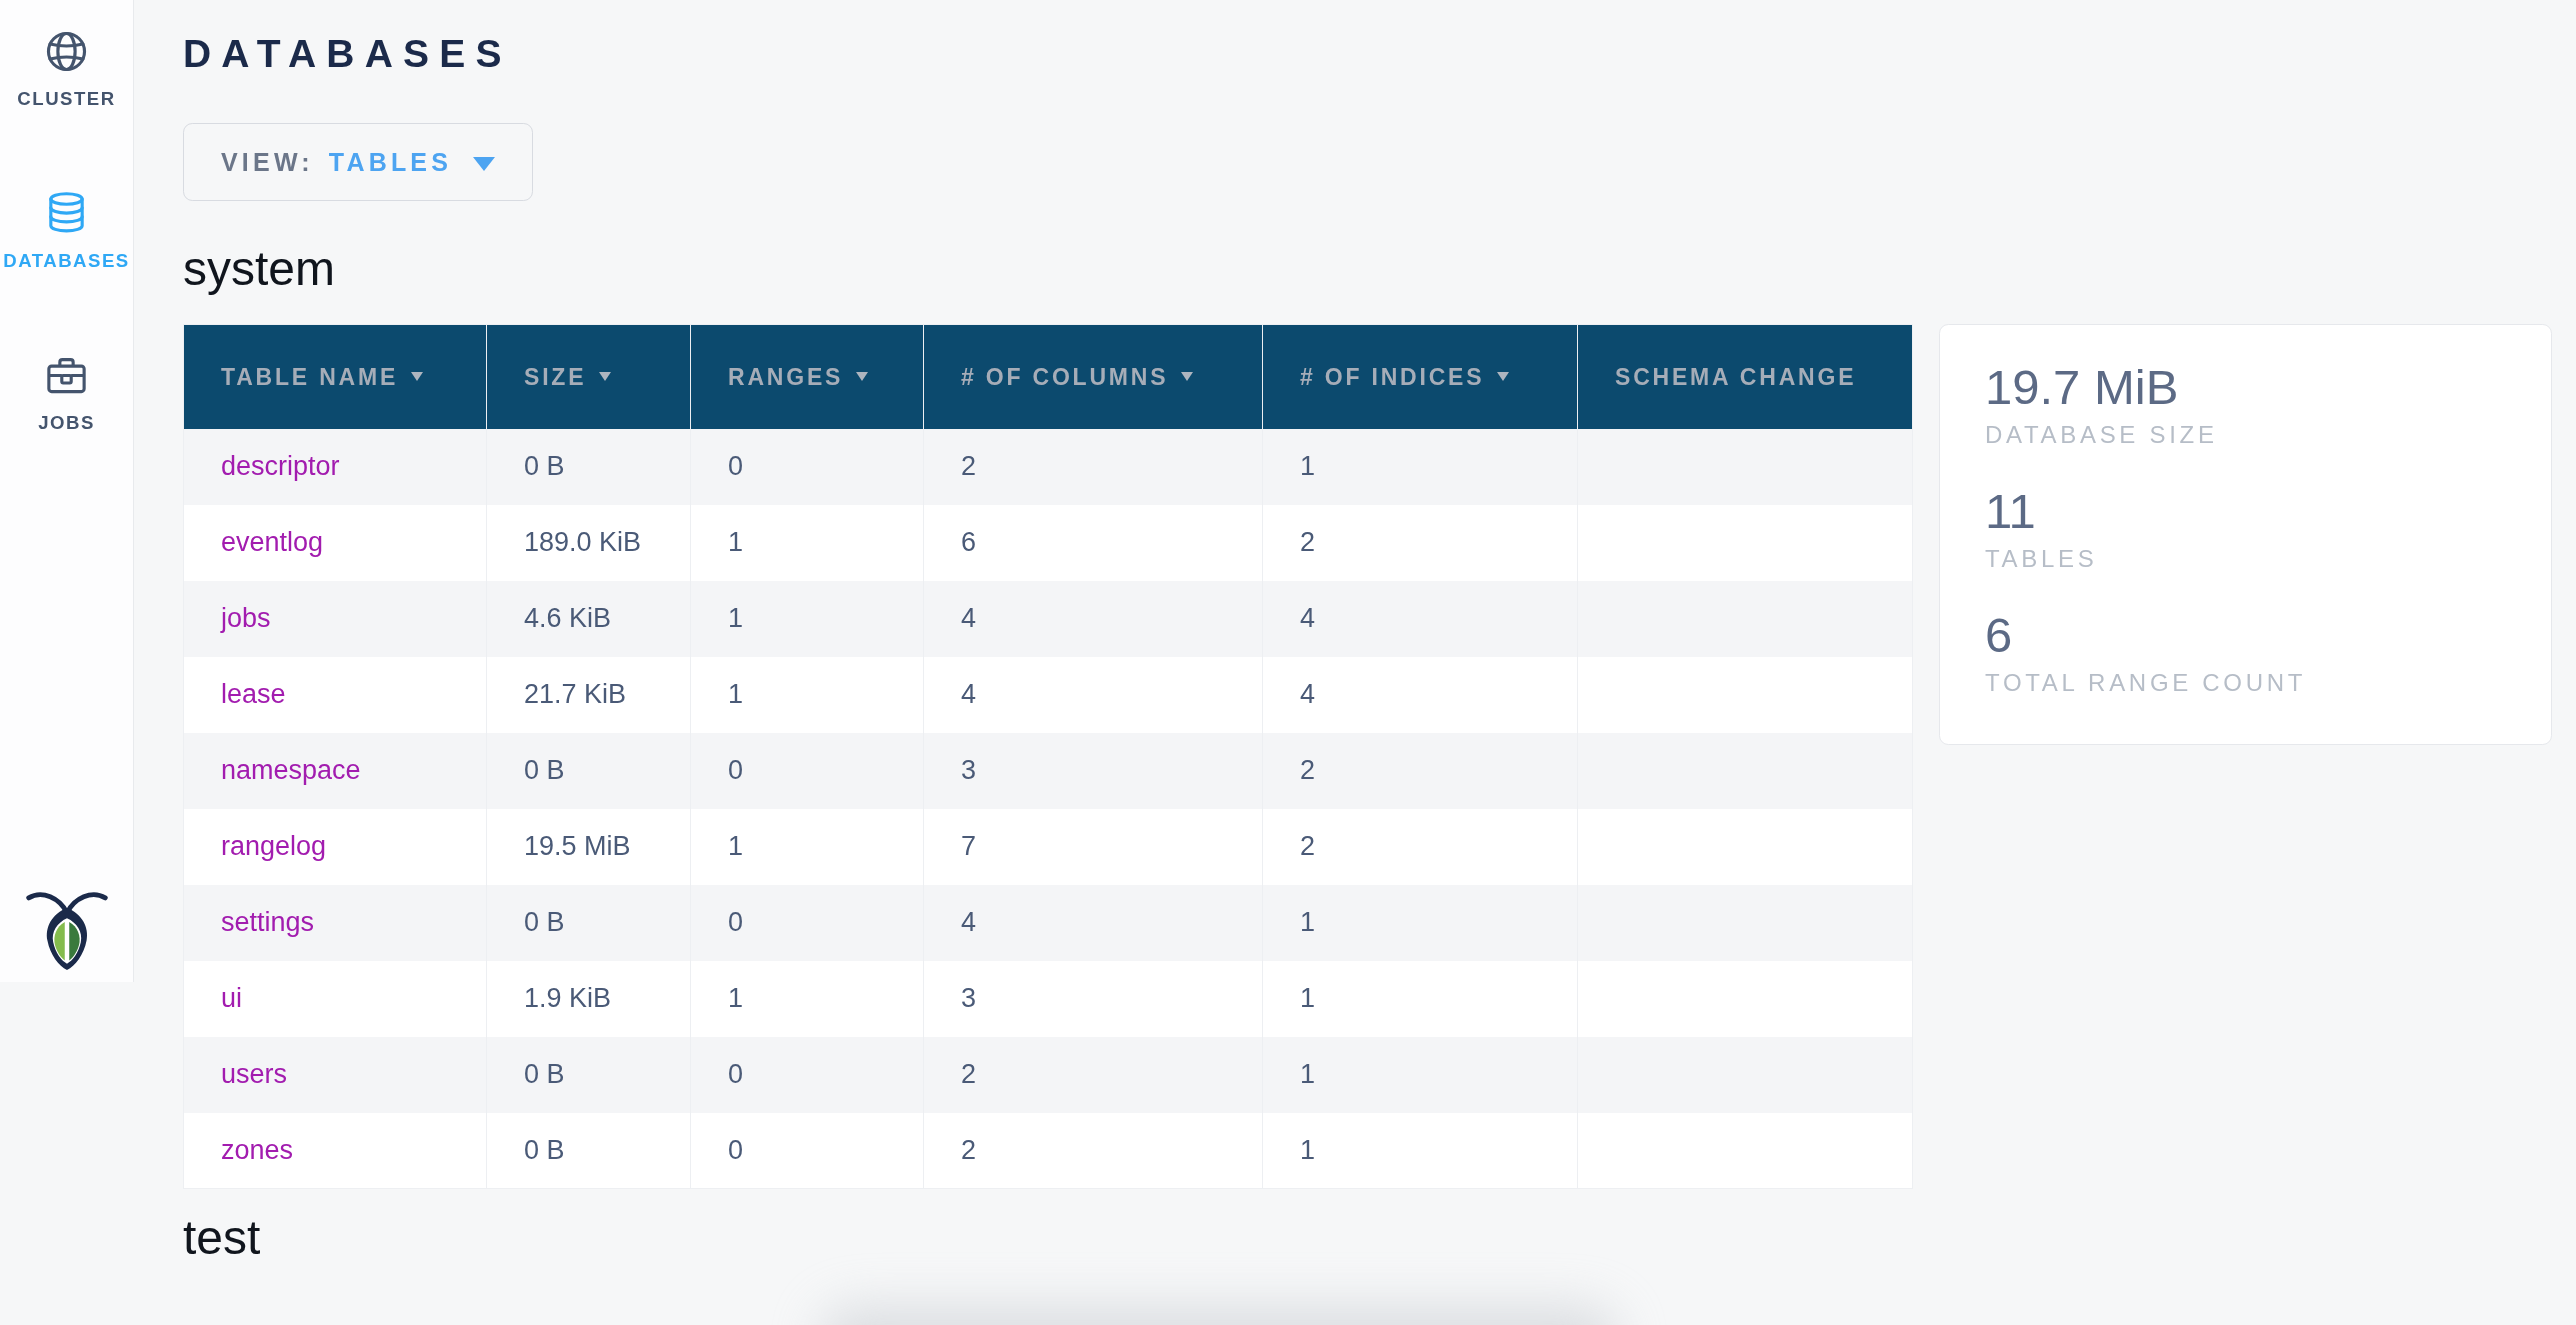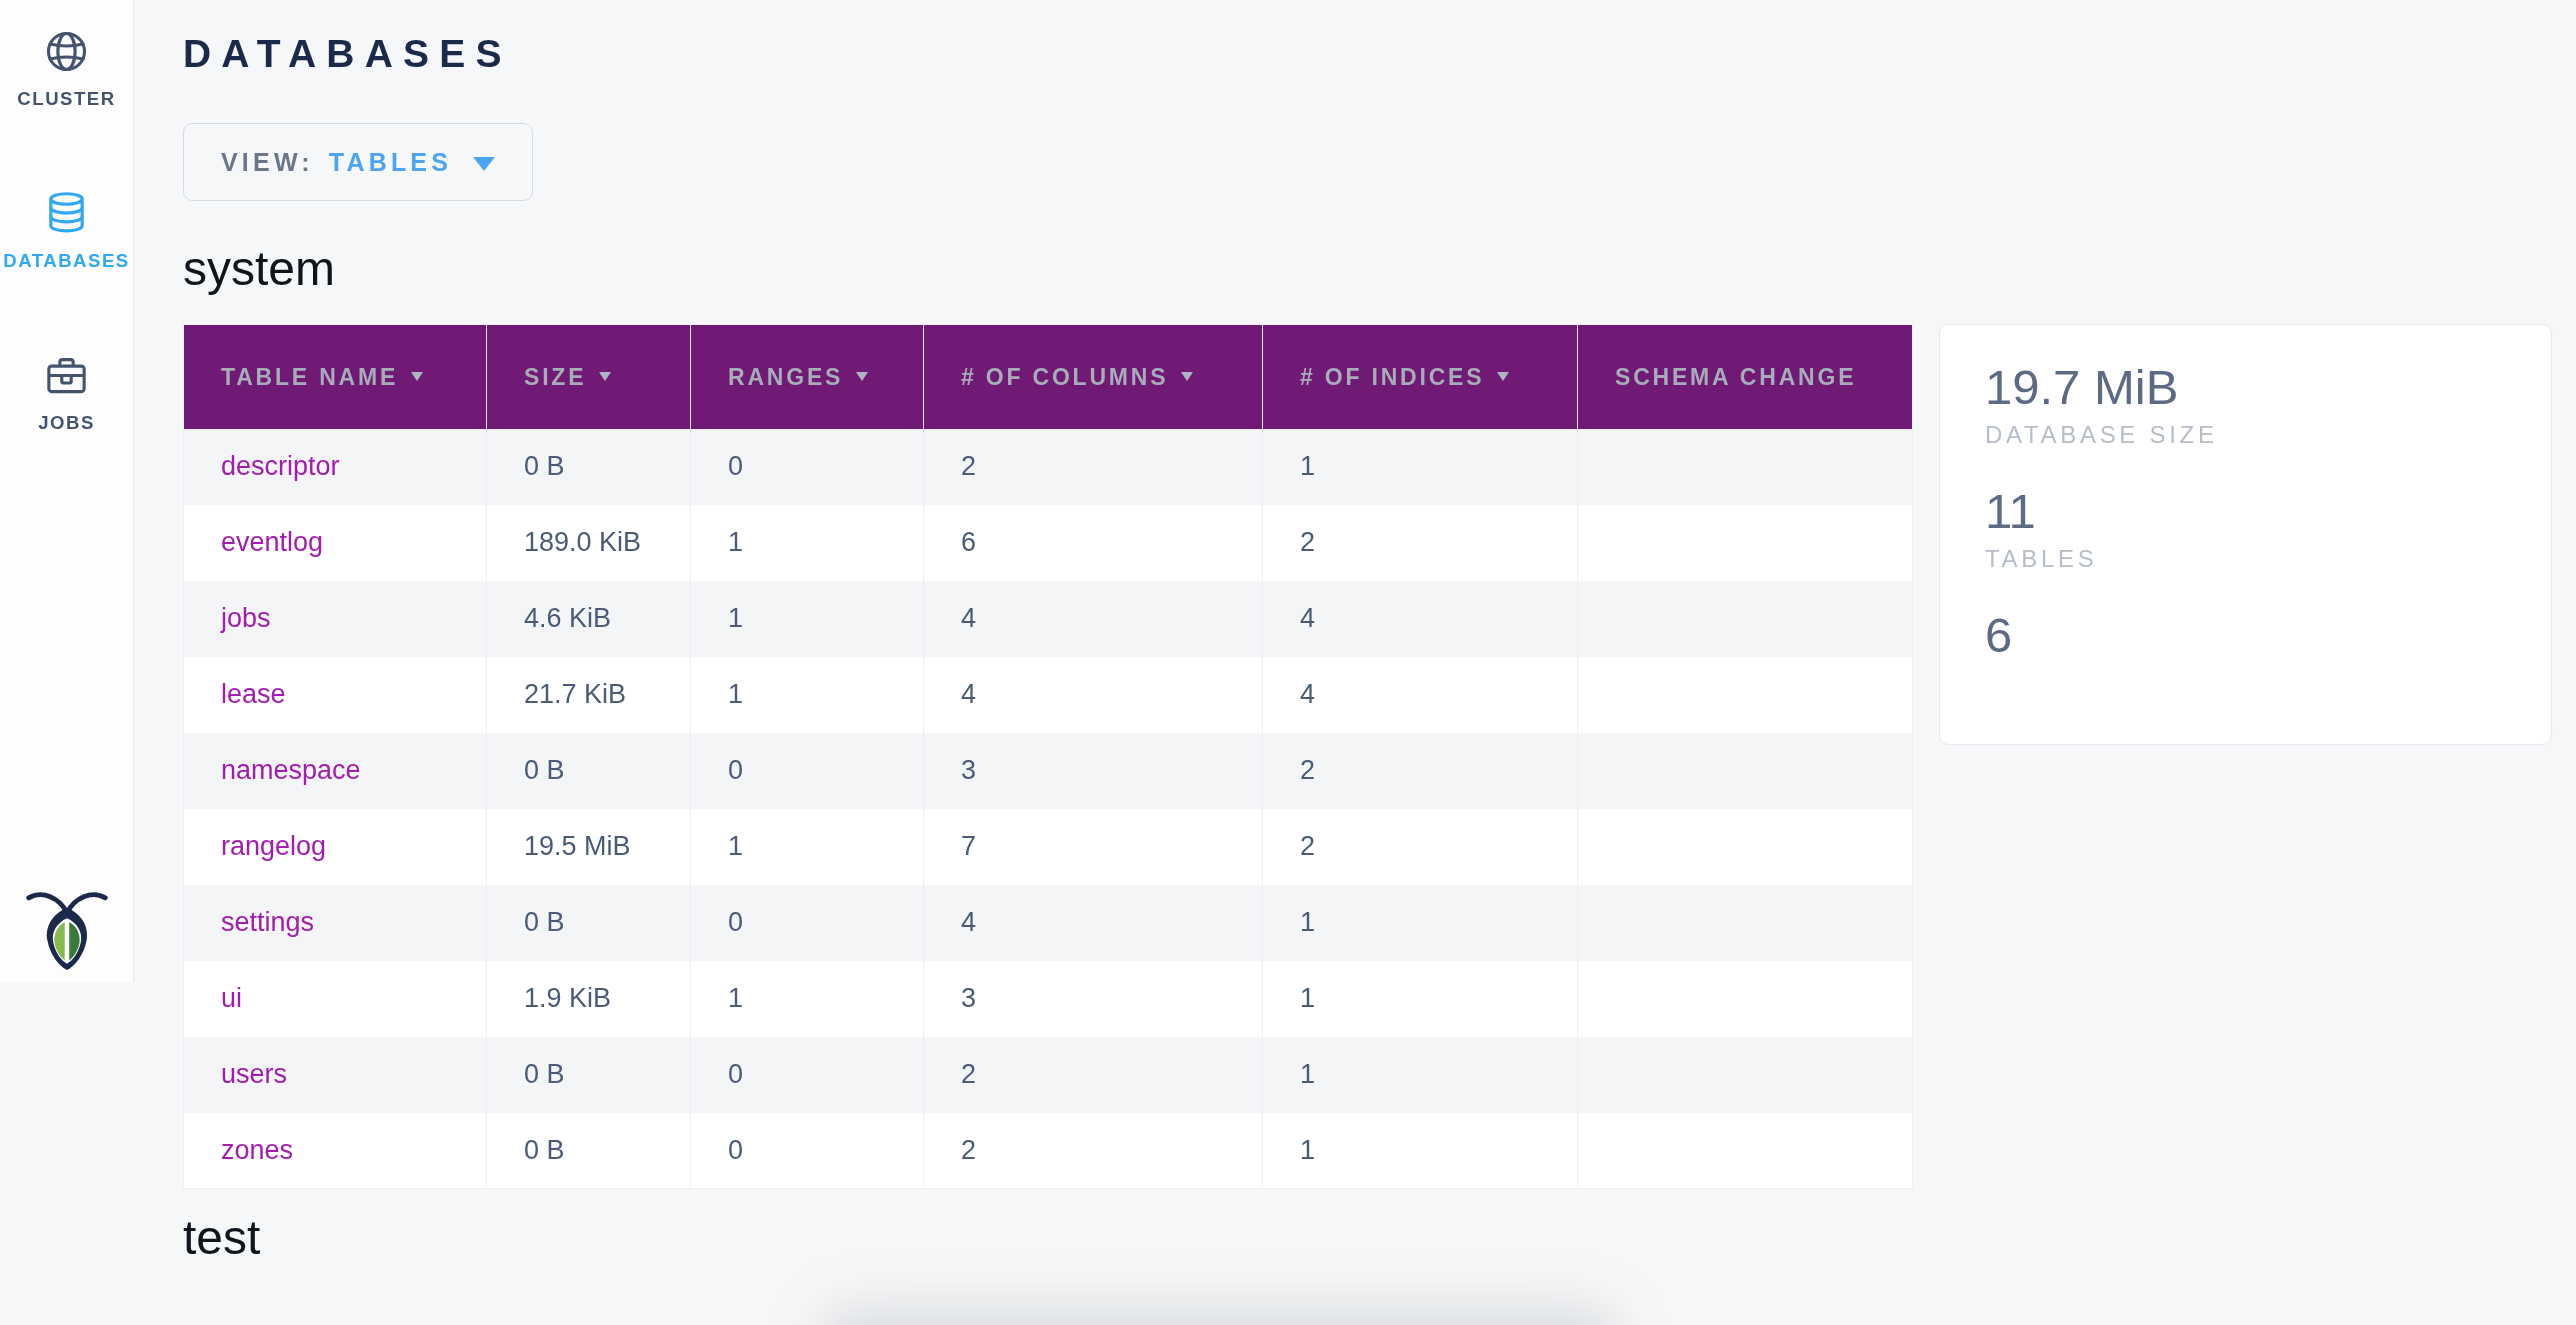--- a/index.html
+++ b/index.html
@@ -73,21 +73,21 @@
     border-collapse: collapse; table-layout: fixed;
     width: 1729px; background: #FFFFFF;
     border: 1.9px solid #EDEFF2;
   }
   table.db-table th, table.db-table td { border-right: 1.9px solid #EDEFF2; }
   table.db-table th:last-child, table.db-table td:last-child { border-right: none; }
   table.db-table th {
     height: 104px; padding: 0 9.3px 0 37px;
     text-align: left; vertical-align: middle;
     font-size: 23px; font-weight: bold; letter-spacing: 2.8px;
-    color: #A6ADB8; background: #701a75;
+    color: #A6ADB8; background: #0c4a6e;
     white-space: nowrap; cursor: pointer;
   }
   table.db-table td {
     height: 76px; padding: 0 9.3px 0 37px;
     vertical-align: middle;
     font-size: 27px; color: #4A5A77;
     white-space: nowrap;
   }
   table.db-table tbody tr:nth-child(odd) td { background: #F4F5F7; }
   table.db-table tbody tr:nth-child(even) td { background: #FFFFFF; }
@@ -289,20 +289,21 @@
       <div class="stat">
         <div class="stat-value">19.7 MiB</div>
         <div class="stat-label">DATABASE SIZE</div>
       </div>
       <div class="stat">
         <div class="stat-value">11</div>
         <div class="stat-label">TABLES</div>
       </div>
       <div class="stat">
         <div class="stat-value">6</div>
+        <div class="stat-label">TOTAL RANGE COUNT</div>
       </div>
     </div>
   </div>
 
   <h2 class="section-title section-title-test">test</h2>
 </main>
 
 <div class="bottom-shadow"></div>
 
 

